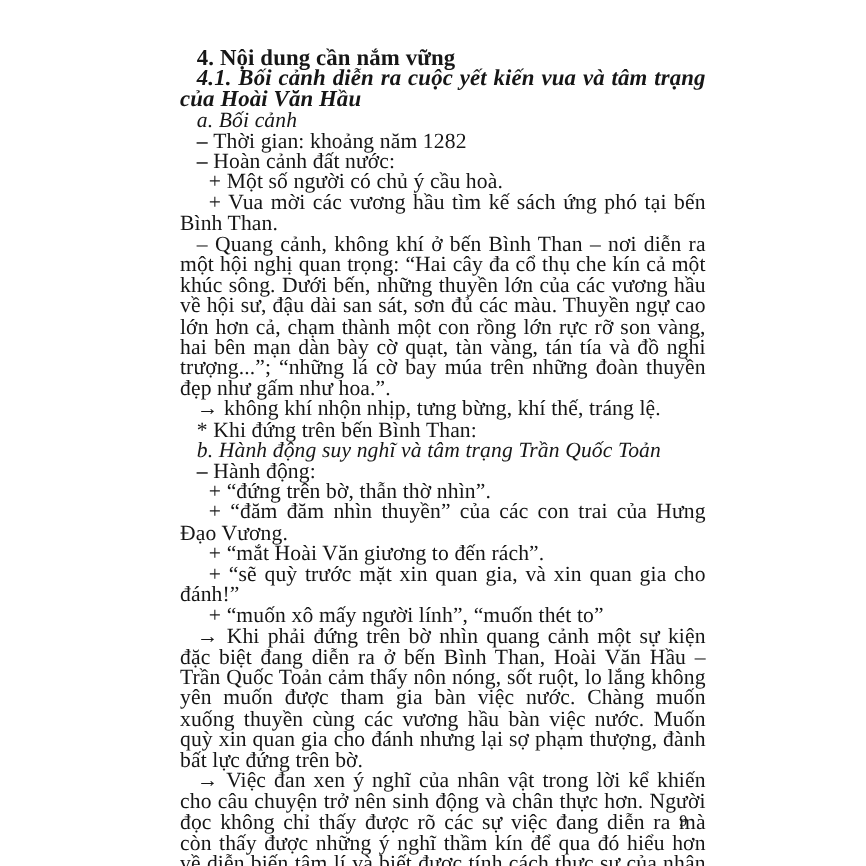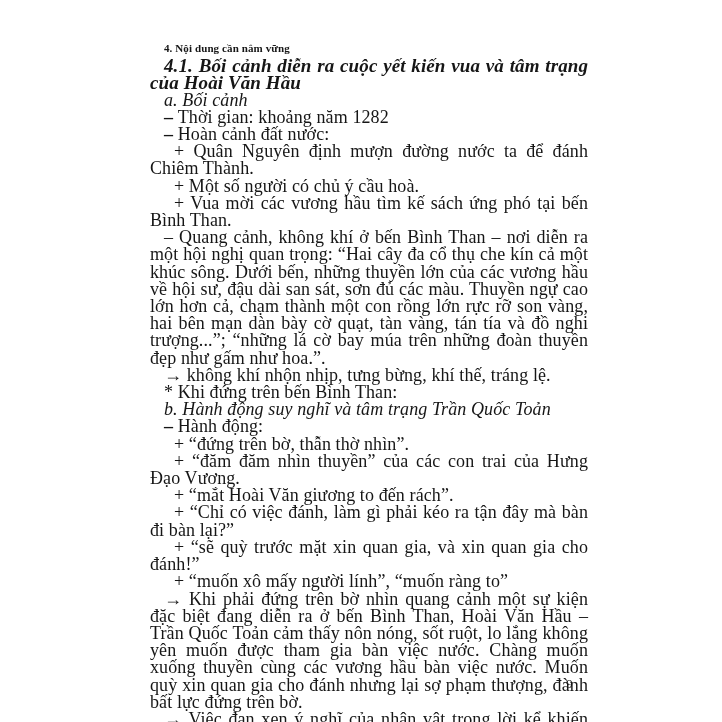--- a/index.html
+++ b/index.html
@@ -25,21 +25,21 @@
   .block {
     font-size: 18px;
     line-height: 17.2px;
     text-align: justify;
     text-indent: 14px;
     margin: 0;
     letter-spacing: 0.1px;
   }
   .heading-bold {
     font-weight: bold;
-    font-size: 11px;
+    font-size: 19px;
   }
   .heading-bold-italic {
     font-weight: bold;
     font-style: italic;
     font-size: 19px;
   }
   .heading-italic {
     font-style: italic;
   }
   .plus-item {
@@ -59,31 +59,29 @@
 </head>
 <body>
 
 <div class="page">
   <div class="content" id="doc-content">
       <div class="block heading-bold"><span>4. Nội dung cần nắm vững</span></div>
       <div class="block heading-bold-italic"><span>4.1. Bối cảnh diễn ra cuộc yết kiến vua và tâm trạng của Hoài Văn Hầu</span></div>
       <div class="block heading-italic"><span>a. Bối cảnh</span></div>
       <div class="block dash-item"><span class="marker">– </span><span>Thời gian: khoảng năm 1282</span></div>
       <div class="block dash-item"><span class="marker">– </span><span>Hoàn cảnh đất nước:</span></div>
-      <div class="block plus-item"><span class="marker">+ </span><span>Quân Nguyên định mượn đường nước ta để đánh Chiêm Thành.</span></div>
       <div class="block plus-item"><span class="marker">+ </span><span>Một số người có chủ ý cầu hoà.</span></div>
       <div class="block plus-item"><span class="marker">+ </span><span>Vua mời các vương hầu tìm kế sách ứng phó tại bến Bình Than.</span></div>
       <div class="block paragraph"><span class="marker">– </span><span>Quang cảnh, không khí ở bến Bình Than – nơi diễn ra một hội nghị quan trọng: “Hai cây đa cổ thụ che kín cả một khúc sông. Dưới bến, những thuyền lớn của các vương hầu về hội sư, đậu dài san sát, sơn đủ các màu. Thuyền ngự cao lớn hơn cả, chạm thành một con rồng lớn rực rỡ son vàng, hai bên mạn dàn bày cờ quạt, tàn vàng, tán tía và đồ nghi trượng...”; “những lá cờ bay múa trên những đoàn thuyền đẹp như gấm như hoa.”.</span></div>
       <div class="block arrow-item"><span class="marker">→ </span><span>không khí nhộn nhịp, tưng bừng, khí thế, tráng lệ.</span></div>
       <div class="block star-item"><span class="marker">* </span><span>Khi đứng trên bến Bình Than:</span></div>
       <div class="block heading-italic"><span>b. Hành động suy nghĩ và tâm trạng Trần Quốc Toản</span></div>
       <div class="block dash-item"><span class="marker">– </span><span>Hành động:</span></div>
       <div class="block plus-item"><span class="marker">+ </span><span>“đứng trên bờ, thẫn thờ nhìn”.</span></div>
       <div class="block plus-item"><span class="marker">+ </span><span>“đăm đăm nhìn thuyền” của các con trai của Hưng Đạo Vương.</span></div>
       <div class="block plus-item"><span class="marker">+ </span><span>“mắt Hoài Văn giương to đến rách”.</span></div>
-      <div class="block plus-item"><span class="marker">+ </span><span>“Chỉ có việc đánh, làm gì phải kéo ra tận đây mà bàn đi bàn lại?”</span></div>
       <div class="block plus-item"><span class="marker">+ </span><span>“sẽ quỳ trước mặt xin quan gia, và xin quan gia cho đánh!”</span></div>
-      <div class="block plus-item"><span class="marker">+ </span><span>“muốn xô mấy người lính”, “muốn ràng to”</span></div>
+      <div class="block plus-item"><span class="marker">+ </span><span>“muốn xô mấy người lính”, “muốn thét to”</span></div>
       <div class="block paragraph"><span class="marker">→ </span><span>Khi phải đứng trên bờ nhìn quang cảnh một sự kiện đặc biệt đang diễn ra ở bến Bình Than, Hoài Văn Hầu – Trần Quốc Toản cảm thấy nôn nóng, sốt ruột, lo lắng không yên muốn được tham gia bàn việc nước. Chàng muốn xuống thuyền cùng các vương hầu bàn việc nước. Muốn quỳ xin quan gia cho đánh nhưng lại sợ phạm thượng, đành bất lực đứng trên bờ.</span></div>
       <div class="block paragraph"><span class="marker">→ </span><span>Việc đan xen ý nghĩ của nhân vật trong lời kể khiến cho câu chuyện trở nên sinh động và chân thực hơn. Người đọc không chỉ thấy được rõ các sự việc đang diễn ra mà còn thấy được những ý nghĩ thầm kín để qua đó hiểu hơn về diễn biến tâm lí và biết được tính cách thực sự của nhân vật. Qua đó, tính cách của Trần Quốc Toản vì thế cũng được bộc lộ rõ ràng hơn.</span></div>
     </div>
   <div class="page-number">9</div>
 </div>
 
 </body></html>

